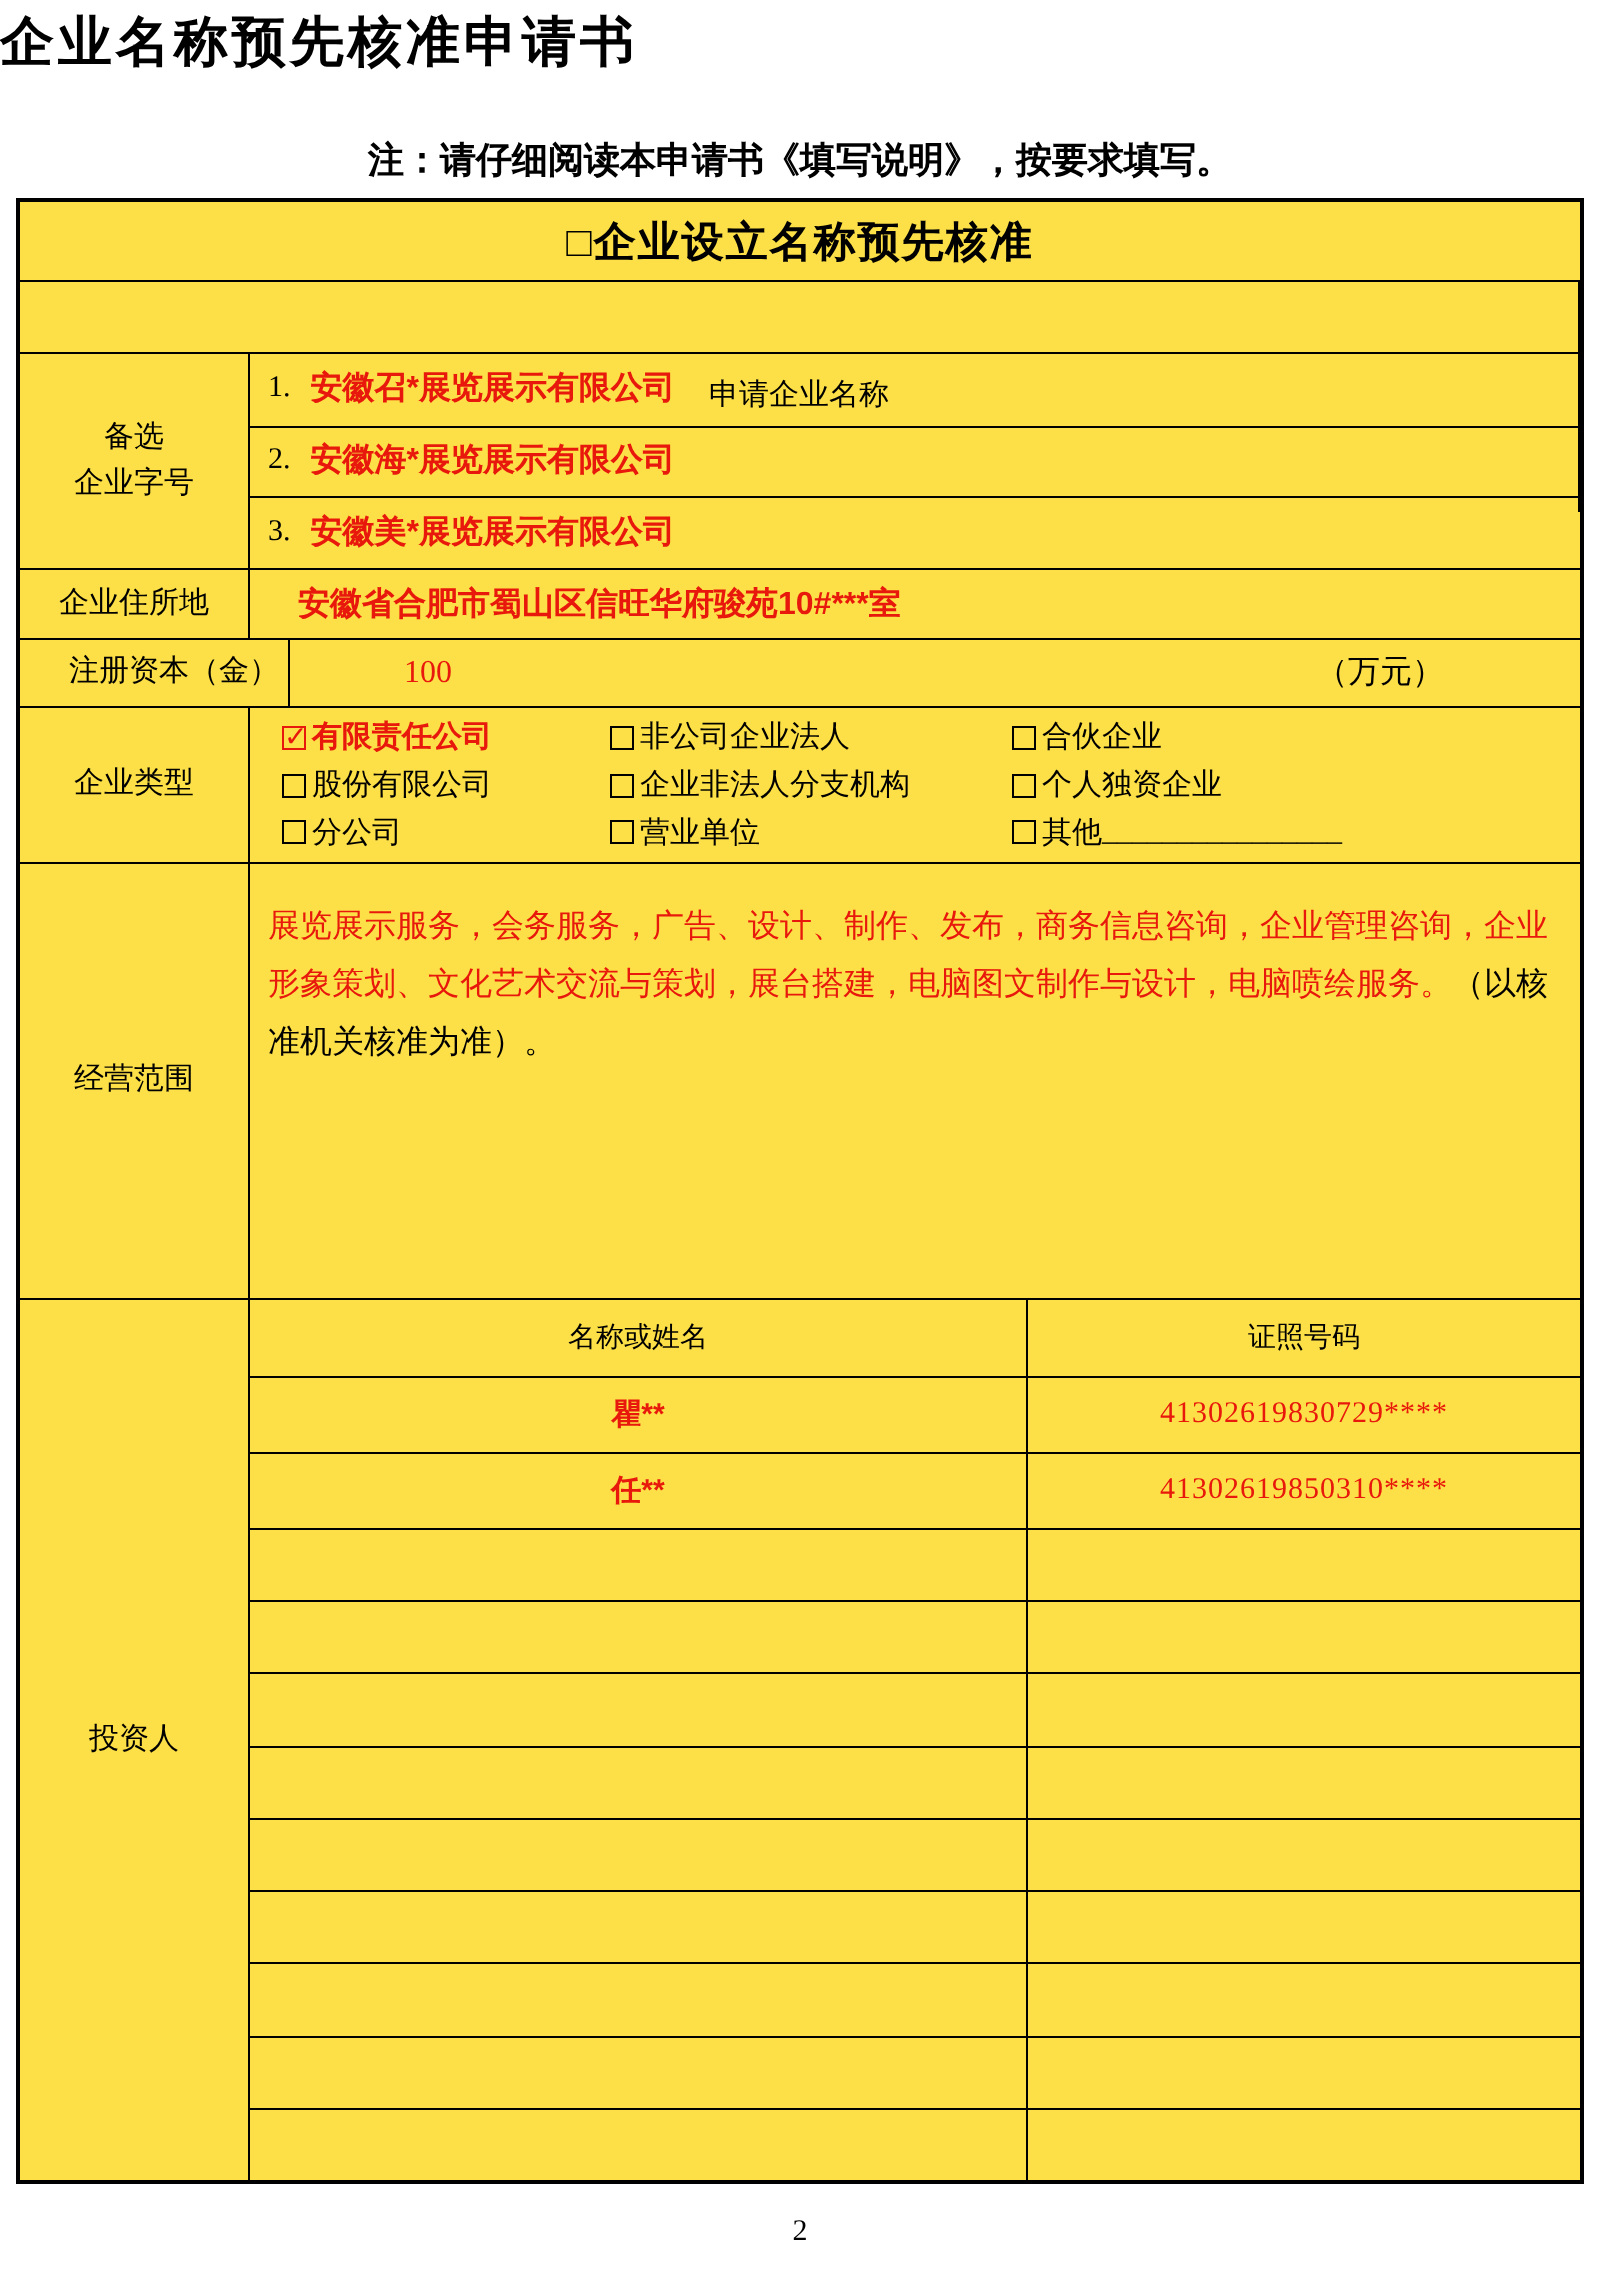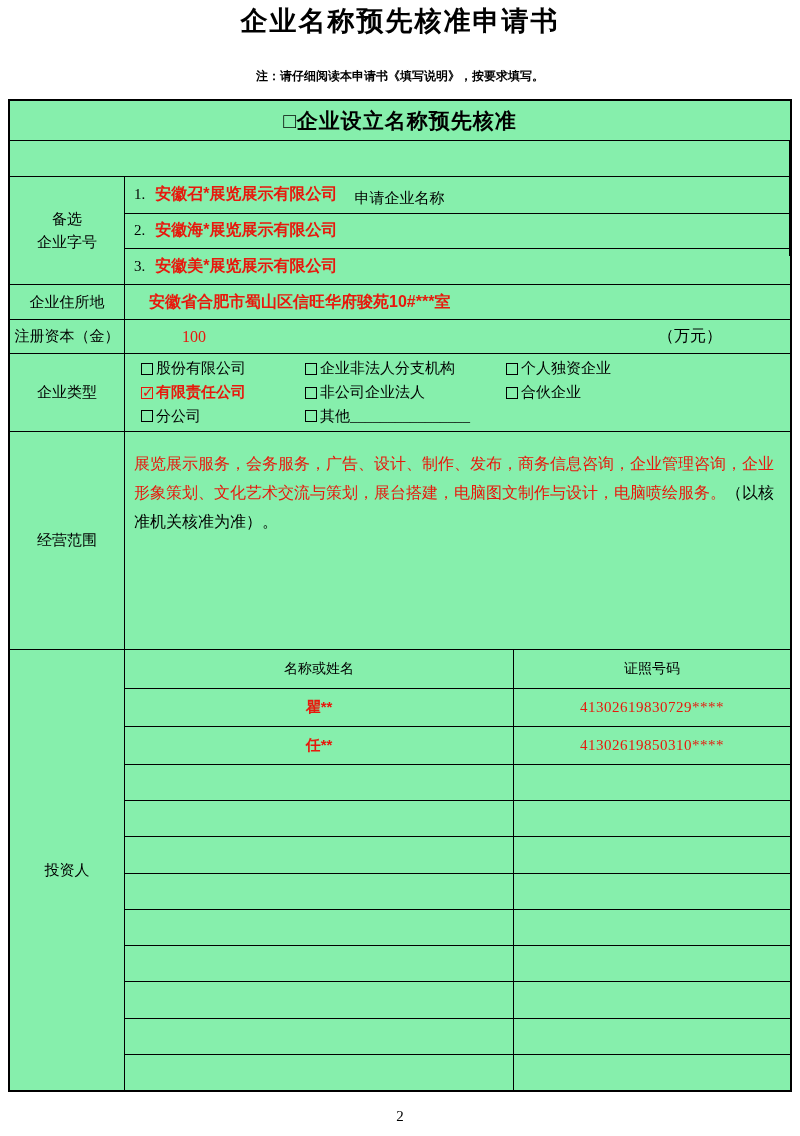--- a/index.html
+++ b/index.html
@@ -4,31 +4,31 @@
 <style>
   * { margin:0; padding:0; box-sizing:border-box; }
   html,body { background:#ffffff; }
   body {
     width:800px; height:1136px; position:relative;
     font-family:"Liberation Serif","DejaVu Serif",serif;
     color:#000;
   }
   .title {
     position:absolute; top:3px; left:0; width:100%;
-    text-align:center; font-size:27px; font-weight:bold;
+    text-align:left; font-size:27px; font-weight:bold;
     font-family:Liberation Sans, sans-serif;
     letter-spacing:2px;
   }
   .note {
     position:absolute; top:68px; left:0; width:100%;
-    text-align:center; font-size:12px; font-weight:bold;
+    text-align:center; font-size:18px; font-weight:bold;
   }
   .form-table {
     position:absolute; top:99px; left:8px; width:784px;
-    border:2px solid #000; background:#86efac;
+    border:2px solid #000; background:#fde047;
   }
   .frow { display:flex; border-top:1px solid #000; }
   .frow.first { border-top:none; }
   .section-header {
     height:39px; display:flex; align-items:center; justify-content:center;
     font-size:21px; font-weight:bold;
     font-family:"Liberation Sans","DejaVu Sans",sans-serif;
     letter-spacing:1px;
   }
   .label-cell {
@@ -50,21 +50,21 @@
 
   .r-alt { height:108px; }
   .alt-row { height:36px; border-top:1px solid #000; display:flex; align-items:center; padding-left:9px; }
   .alt-row.first { border-top:none; }
   .alt-no { font-size:15px; margin-right:10px; }
   .alt-name { font-size:16px; }
 
   .r-address { height:35px; }
   .r-address .value-cell { padding-left:24px; font-size:16px; }
 
-  .r-capital { height:34px; }
+  .r-capital { height:34px;padding-left:20px; }
   .r-capital .value-cell { padding-left:57px; font-size:16px; }
   .capital-unit { margin-left:auto; margin-right:68px; font-size:16px; color:#000; font-family:"Liberation Serif","DejaVu Serif",serif; font-weight:normal; }
 
   .r-type { height:78px; }
   .r-type .value-cell { padding:3px 0 3px 16px; justify-content:flex-start; }
   .type-line { height:24px; display:flex; align-items:center; }
   .opt { display:flex; align-items:center; font-size:15px; color:#000; }
   .opt.w1 { width:164px; }
   .opt.w2 { width:201px; }
   .opt.w3 { flex:1; }
@@ -156,51 +156,55 @@
     <div class="value-cell">
       <span class="red-serif">100</span>
       <span class="capital-unit">（万元）</span>
     </div>
   </div>
 
   <div class="frow r-type">
     <div class="label-cell">企业类型</div>
     <div class="value-cell col">
       <div class="type-line">
-        <span class="opt w1">
-            <span class="cb"></span>
-            <span>股份有限公司</span>
-          </span>
-        <span class="opt w2">
-            <span class="cb"></span>
-            <span>企业非法人分支机构</span>
-          </span>
-        <span class="opt w3">
-            <span class="cb"></span>
-            <span>个人独资企业</span>
-          </span>
-      </div>
-      <div class="type-line">
         <span class="opt w1 checked">
             <span class="cb"></span>
             <span>有限责任公司</span>
           </span>
         <span class="opt w2">
             <span class="cb"></span>
             <span>非公司企业法人</span>
           </span>
         <span class="opt w3">
             <span class="cb"></span>
             <span>合伙企业</span>
           </span>
       </div>
       <div class="type-line">
         <span class="opt w1">
             <span class="cb"></span>
+            <span>股份有限公司</span>
+          </span>
+        <span class="opt w2">
+            <span class="cb"></span>
+            <span>企业非法人分支机构</span>
+          </span>
+        <span class="opt w3">
+            <span class="cb"></span>
+            <span>个人独资企业</span>
+          </span>
+      </div>
+      <div class="type-line">
+        <span class="opt w1">
+            <span class="cb"></span>
             <span>分公司</span>
+          </span>
+        <span class="opt w2">
+            <span class="cb"></span>
+            <span>营业单位</span>
           </span>
         <span class="opt w3">
             <span class="cb"></span>
             <span>其他</span>
             <span class="u-text">________________</span>
           </span>
       </div>
     </div>
   </div>
 

